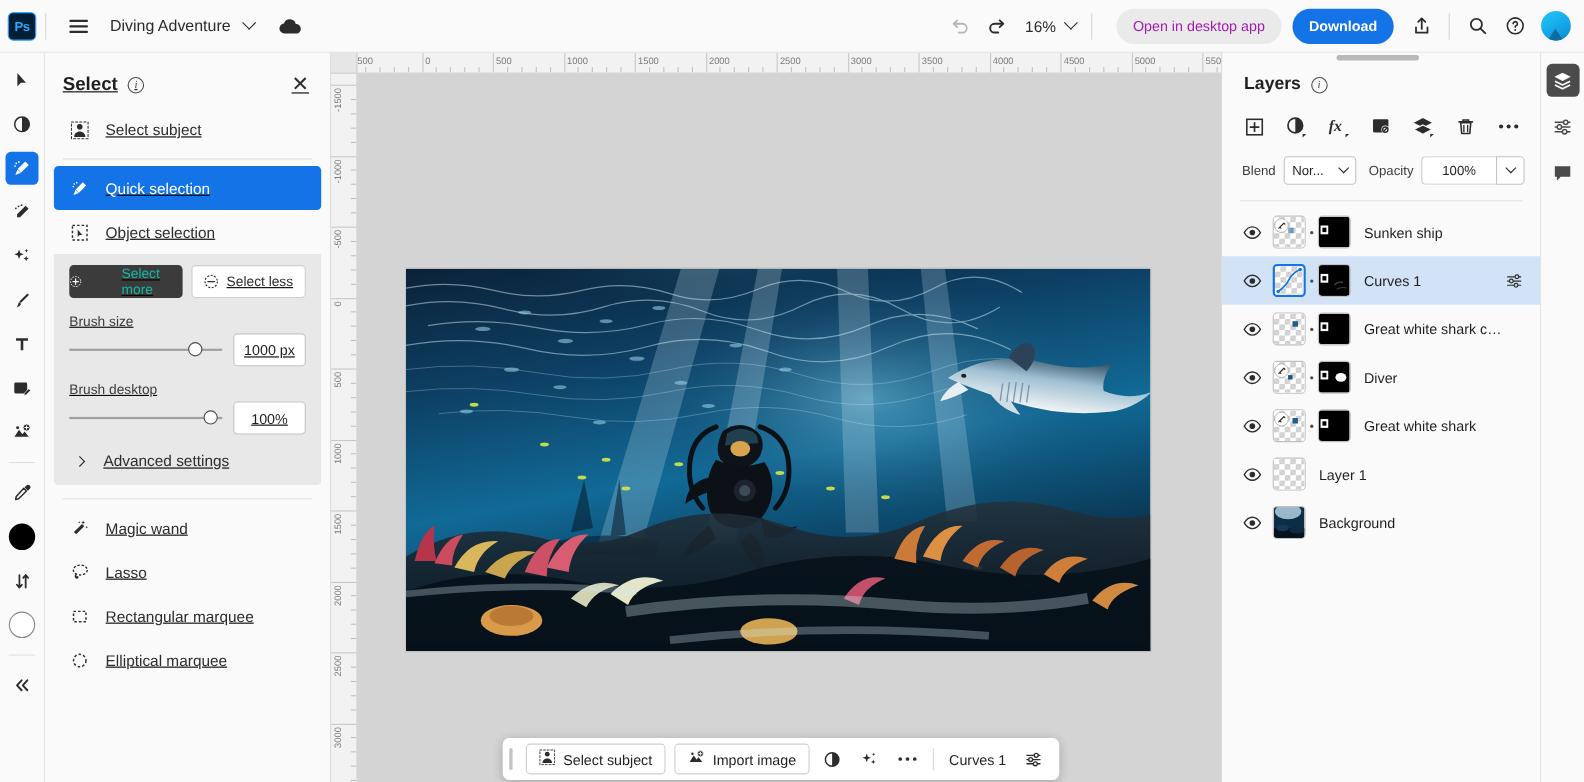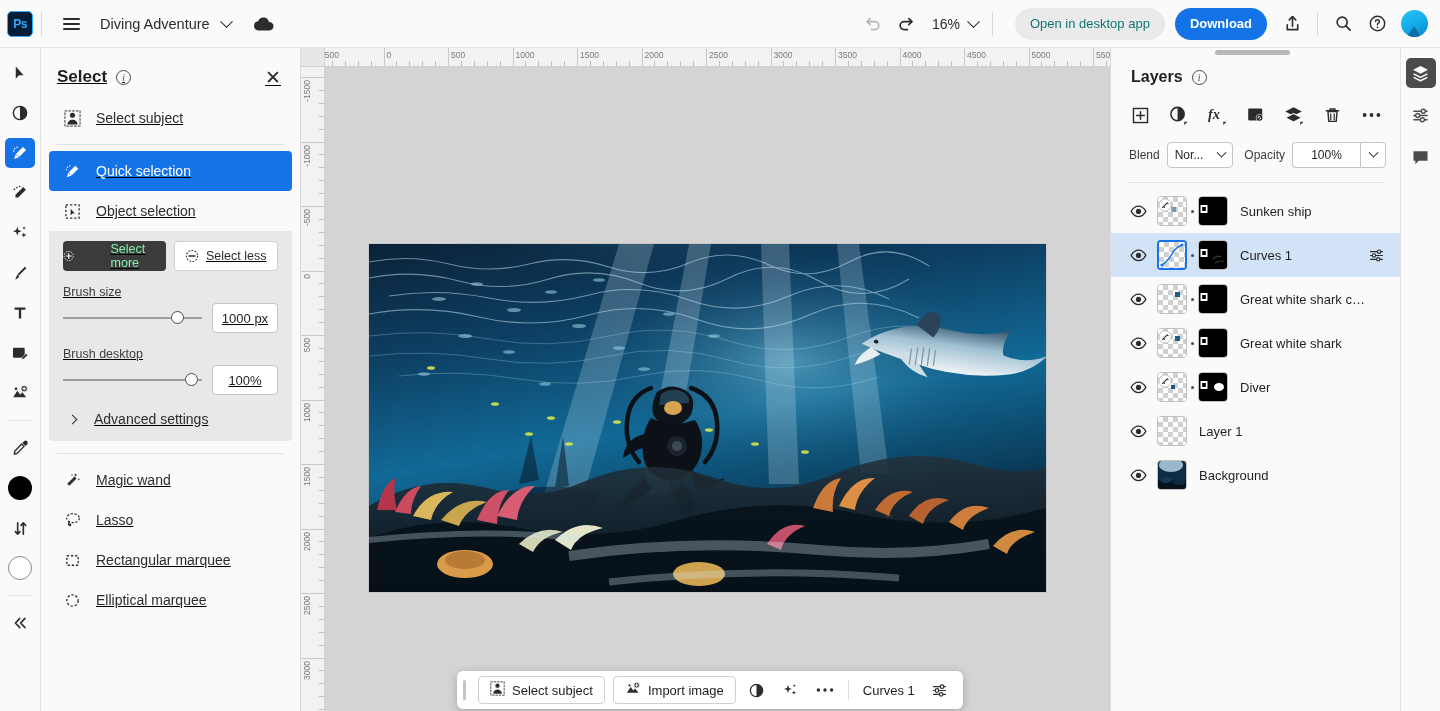--- a/index.html
+++ b/index.html
@@ -36,21 +36,21 @@
   .tb-right { margin-left: auto; display: flex; align-items: center; gap: 0px; padding-right: 12px; }
   .icon-btn { width: 34px; height: 32px; display: flex; align-items: center;
     justify-content: center; cursor: pointer; border-radius: 4px; }
   .zoom-val { font-size: 14px; color: #2c2c2c; margin-left: 8px; }
   .zoom-chev { margin-left: 9px; margin-right: 6px; cursor: pointer; }
   .zoom-wrap { display:flex; align-items:center; cursor:pointer;justify-content:flex-end; }
   .pill {
     height: 32px; border-radius: 16px; padding: 0 15px; display: flex;
     align-items: center; font-size: 13px; cursor: pointer;
   }
-  .pill-grey { background: #eaeaea; color: #0f766e; margin-left: 14px; }
+  .pill-grey { background: #eaeaea; color: #a21caf; margin-left: 14px; }
   .pill-blue { background: #1473e6; color: #fff; font-weight: bold; margin-left: 10px; }
   .avatar { width: 27px; height: 27px; border-radius: 50%;
     background: linear-gradient(150deg,#29c5f6 0%,#12a5e8 60%,#0b84c4 100%);
     margin-left: 7px; cursor: pointer; overflow:hidden; position:relative;}
   .avatar:after{content:"";position:absolute;left:6px;bottom:0;width:0;height:0;
     border-left:7px solid transparent;border-right:7px solid transparent;border-bottom:11px solid #0a6ea3;}
 
   
   .lefttools {
     position: absolute; top: 48px; left: 0; width: 41px; height: 663px;
@@ -82,21 +82,21 @@
   .sp-row .lbl { font-size: 14px; color: #2c2c2c; margin-left: 14px; }
   .sp-row .ico { width: 19px; display:flex; align-items:center; justify-content:center;}
   .sp-row.sel { background: #1473e6; }
   .sp-row.sel .lbl { color: #fff; }
   .sp-div { height: 1px; background: #e0e0e0; margin: 6px 16px; }
   .qs-body { background: #e8e8e8; margin: 0 8px; border-radius: 0 0 4px 4px;
     padding: 10px 14px 14px 14px; }
   .seg-row { display: flex; gap: 8px; }
   .seg { flex: 1; height: 30px; border-radius: 4px; display: flex; align-items: center;
     justify-content: center; font-size: 12.5px; cursor: pointer; gap: 7px; }
-  .seg-on { background: #3b3b3b; color: #86efac; gap: 36px; }
+  .seg-on { background: #3b3b3b; color: #14b8a6; gap: 36px; }
   .seg-off { background: #fff; color: #2c2c2c; border: 1px solid #cfcfcf; }
   .fld-label { font-size: 12.5px; color: #3c3c3c; margin: 14px 0 4px 0; }
   .slider-row { display: flex; align-items: center; gap: 10px; }
   .track { flex: 1; height: 2px; background: #a0a0a0; position: relative; }
   .knob { position: absolute; top: -6px; width: 13px; height: 13px; border-radius: 50%;
     background: #fff; border: 1.6px solid #4b4b4b; cursor: pointer; }
   .num-box { width: 66px; height: 30px; background: #fff; border: 1px solid #c4c4c4;
     border-radius: 4px; font-size: 13px; color: #1f1f1f; display: flex;
     align-items: center; justify-content: center; cursor: text; }
   .adv-row { display: flex; align-items: center; margin-top: 16px; cursor: pointer; }
@@ -1002,47 +1002,20 @@
           <svg width="17" height="13" viewBox="0 0 18 13">
               <path d="M9 .9C4.4.9 1.2 6.4 1.2 6.4s3.2 5.5 7.8 5.5 7.8-5.5 7.8-5.5S13.6.9 9 .9z" fill="none" stroke="#2c2c2c" stroke-width="1.3"></path>
               <circle cx="9" cy="6.4" r="2.7" fill="#2c2c2c"></circle>
             </svg>
         </div>
         <div class="thumb">
           <div class="checker"></div>
           <svg width="28" height="28" viewBox="0 0 28 28" style="position:absolute">
               <circle cx="7" cy="8" r="6.2" fill="#fff" stroke="#b0b0b0" stroke-width="0.8"></circle>
               <path d="M4.6 10.4 9.2 5.8M9.2 5.8l.9.9M5.5 9.5l.9.9" stroke="#2c2c2c" stroke-width="1.1" stroke-linecap="round"></path>
-              <rect x="17" y="7" width="5" height="5" fill="#1c5e8e"></rect>
-            </svg>
-        </div>
-        <span class="link-dot"></span>
-        <div class="mask">
-          <svg width="28" height="28" viewBox="0 0 28 28">
-              <rect width="28" height="28" fill="#000"></rect>
-              <rect x="1.5" y="8" width="7" height="8" fill="#fff"></rect>
-              <rect x="3.2" y="10" width="3.6" height="4" fill="#000"></rect>
-            </svg>
-        </div>
-        <span class="layer-name">Great white shark</span>
-        <span class="layer-props"></span>
-      </div>
-
-      <div class="layer-row">
-        <div class="eye">
-          <svg width="17" height="13" viewBox="0 0 18 13">
-              <path d="M9 .9C4.4.9 1.2 6.4 1.2 6.4s3.2 5.5 7.8 5.5 7.8-5.5 7.8-5.5S13.6.9 9 .9z" fill="none" stroke="#2c2c2c" stroke-width="1.3"></path>
-              <circle cx="9" cy="6.4" r="2.7" fill="#2c2c2c"></circle>
-            </svg>
-        </div>
-        <div class="thumb">
-          <div class="checker"></div>
-          <svg width="28" height="28" viewBox="0 0 28 28" style="position:absolute">
-              <circle cx="7" cy="8" r="6.2" fill="#fff" stroke="#b0b0b0" stroke-width="0.8"></circle>
-              <path d="M4.6 10.4 9.2 5.8M9.2 5.8l.9.9M5.5 9.5l.9.9" stroke="#2c2c2c" stroke-width="1.1" stroke-linecap="round"></path>
               <rect x="13" y="12" width="4" height="4" fill="#15557f"></rect>
             </svg>
         </div>
         <span class="link-dot"></span>
         <div class="mask">
           <svg width="28" height="28" viewBox="0 0 28 28">
               <rect width="28" height="28" fill="#000"></rect>
               <rect x="1.5" y="8" width="7" height="8" fill="#fff"></rect>
               <rect x="3.2" y="10" width="3.6" height="4" fill="#000"></rect>
               <ellipse cx="20" cy="14" rx="5" ry="4" fill="#fff"></ellipse>
@@ -1054,20 +1027,47 @@
 
       <div class="layer-row">
         <div class="eye">
           <svg width="17" height="13" viewBox="0 0 18 13">
               <path d="M9 .9C4.4.9 1.2 6.4 1.2 6.4s3.2 5.5 7.8 5.5 7.8-5.5 7.8-5.5S13.6.9 9 .9z" fill="none" stroke="#2c2c2c" stroke-width="1.3"></path>
               <circle cx="9" cy="6.4" r="2.7" fill="#2c2c2c"></circle>
             </svg>
         </div>
         <div class="thumb">
           <div class="checker"></div>
+          <svg width="28" height="28" viewBox="0 0 28 28" style="position:absolute">
+              <circle cx="7" cy="8" r="6.2" fill="#fff" stroke="#b0b0b0" stroke-width="0.8"></circle>
+              <path d="M4.6 10.4 9.2 5.8M9.2 5.8l.9.9M5.5 9.5l.9.9" stroke="#2c2c2c" stroke-width="1.1" stroke-linecap="round"></path>
+              <rect x="17" y="7" width="5" height="5" fill="#1c5e8e"></rect>
+            </svg>
+        </div>
+        <span class="link-dot"></span>
+        <div class="mask">
+          <svg width="28" height="28" viewBox="0 0 28 28">
+              <rect width="28" height="28" fill="#000"></rect>
+              <rect x="1.5" y="8" width="7" height="8" fill="#fff"></rect>
+              <rect x="3.2" y="10" width="3.6" height="4" fill="#000"></rect>
+            </svg>
+        </div>
+        <span class="layer-name">Great white shark</span>
+        <span class="layer-props"></span>
+      </div>
+
+      <div class="layer-row">
+        <div class="eye">
+          <svg width="17" height="13" viewBox="0 0 18 13">
+              <path d="M9 .9C4.4.9 1.2 6.4 1.2 6.4s3.2 5.5 7.8 5.5 7.8-5.5 7.8-5.5S13.6.9 9 .9z" fill="none" stroke="#2c2c2c" stroke-width="1.3"></path>
+              <circle cx="9" cy="6.4" r="2.7" fill="#2c2c2c"></circle>
+            </svg>
+        </div>
+        <div class="thumb">
+          <div class="checker"></div>
         </div>
         <span class="layer-name" style="margin-left:12px">Layer 1</span>
         <span class="layer-props"></span>
       </div>
 
       <div class="layer-row">
         <div class="eye">
           <svg width="17" height="13" viewBox="0 0 18 13">
               <path d="M9 .9C4.4.9 1.2 6.4 1.2 6.4s3.2 5.5 7.8 5.5 7.8-5.5 7.8-5.5S13.6.9 9 .9z" fill="none" stroke="#2c2c2c" stroke-width="1.3"></path>
               <circle cx="9" cy="6.4" r="2.7" fill="#2c2c2c"></circle>

